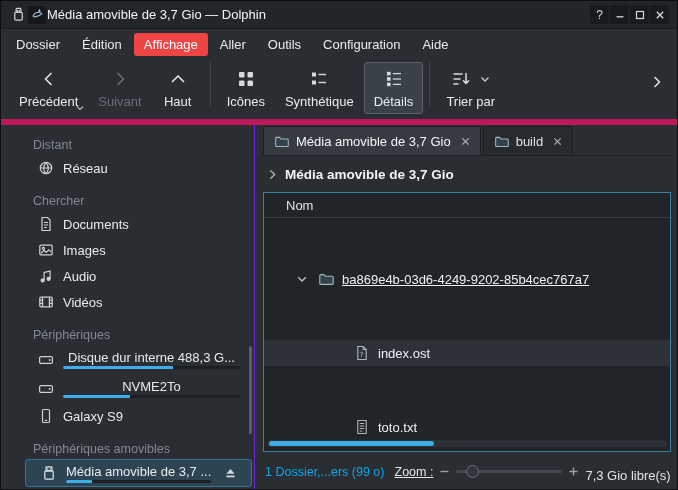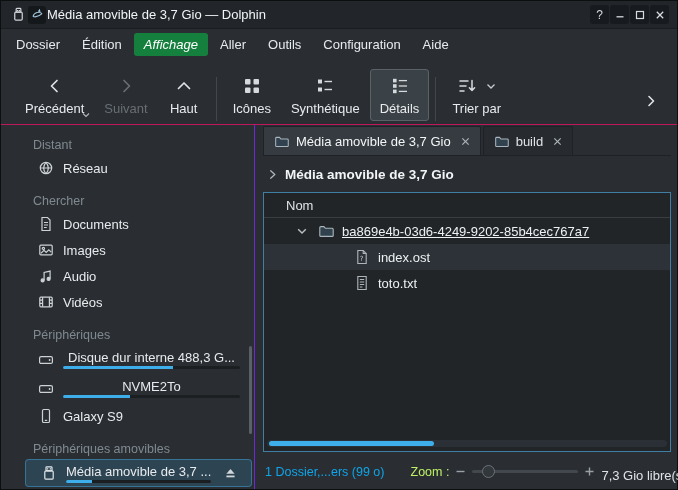--- a/index.html
+++ b/index.html
@@ -17,25 +17,25 @@
     display:flex; align-items:center; gap:1px; padding:0 8px; }
   .tb-icon { width:18px; height:18px; display:flex; align-items:center; justify-content:center; flex:none; }
   .tb-icon.chip { background:#15181b; border-radius:3px; }
   .tb-title { flex:1; color:#f2f4f6; font-size:13px; white-space:nowrap; overflow:hidden; }
   .winbtn { width:19px; height:19px; flex:none; border-radius:3px; background:#171a1e;
     display:flex; align-items:center; justify-content:center; color:#d8dbde; font-size:12px; }
 
   
   .menubar { height:30px; flex:none; display:flex; align-items:center; padding:0 5px; gap:2px; background:#2a2e33; }
   .menu-item { padding:4px 10px; border-radius:3px; color:#e8ebed; white-space:nowrap; }
-  .menu-item.active { background:#15803d; color:#ffffff;font-style:italic; }
-
-  
-  .toolbar { height:66px; flex:none; display:flex; align-items:flex-end; padding:3px 14px;
-    border-bottom:1px solid #be185d; background:#2a2e33; }
+  .menu-item.active { background:#ef4444; color:#ffffff; }
+
+  
+  .toolbar { height:66px; flex:none; display:flex; align-items:flex-start; padding:3px 8px;
+    border-bottom:6px solid #be185d; background:#2a2e33; }
   .tbtn { position:relative; display:flex; flex-direction:column; align-items:center; justify-content:center;
     gap:5px; padding:6px 9px 4px; min-width:52px; border-radius:3px; border:1px solid transparent; }
   .tbtn .tlabel { font-size:13px; color:#e8ebed; white-space:nowrap; }
   .tbtn.disabled .tlabel { color:#686e74; }
   .tbtn.checked { background:#3a4147; border-color:#5a6268; }
   .ticonrow { display:flex; align-items:center; gap:9px; height:20px; }
   .tsep { width:1px; height:44px; background:#41474d; margin:0 6px; flex:none; }
   .tspacer { flex:1; }
   .tcaret { position:absolute; right:3px; bottom:2px; }
   .toverflow { width:24px; height:40px; display:flex; align-items:center; justify-content:center; }
@@ -71,40 +71,40 @@
   .tab.active { background:#353b41; color:#f4f6f8; }
   .tab-label { white-space:nowrap; font-size:13px; }
   .tclose { display:flex; margin-left:3px; }
 
   
   .breadcrumb { height:36px; flex:none; display:flex; align-items:center; gap:7px; padding:0 4px; }
   .bc-text { font-weight:bold; font-size:13.5px; color:#f2f4f6; white-space:nowrap; }
 
   
   .view { flex:1; min-height:0; position:relative; display:flex; flex-direction:column;
-    border:1px solid #3e7fa3; background:#212528; }
+    border:1px solid #3e7fa3; background:#212528;gap:48px; }
   .view-header { height:25px; flex:none; display:flex; align-items:center; padding-left:22px;
     border-bottom:1px solid #383d42; color:#dfe3e6; font-size:13px; }
   .frow { height:26px; flex:none; display:flex; align-items:center; gap:8px; }
   .frow.d0 { padding-left:30px; }
   .frow.d1 { padding-left:90px; }
   .frow.current { background:#2c3237; }
   .expander { width:16px; flex:none; display:flex; justify-content:center; }
   .ficon { width:16px; flex:none; display:flex; }
   .fname { font-size:13px; color:#eef1f3; white-space:nowrap;text-align:right; }
   .fname.link { text-decoration:underline; }
   .hscroll { position:absolute; left:3px; right:3px; bottom:4px; height:7px;
     border-radius:3.5px; background:#2b3036; }
   .hthumb { position:absolute; left:2px; top:1px; width:165px; height:5px;
     border-radius:2.5px; background:#3daee9; }
 
   
   .statusbar { height:37px; flex:none; display:flex; align-items:center; gap:6px; padding:2px 2px 0; }
   .sb-summary { font-size:12.5px; color:#0ea5e9; white-space:nowrap; }
-  .zoom-label { font-size:12.5px; color:#bef264; margin-left:20px; white-space:nowrap; }
+  .zoom-label { font-size:12.5px; color:#e5e5e5; margin-left:4px; white-space:nowrap;text-decoration:underline; }
   .zbtn { display:flex; flex:none; }
   .slider { position:relative; width:106px; height:17px; flex:none; }
   .strack { position:absolute; left:0; right:0; top:7px; height:3px; background:#42484e; border-radius:1.5px; }
   .shandle { position:absolute; left:10px; top:2px; width:13px; height:13px; border-radius:50%;
     background:#32373c; border:1px solid #6a7177; }
   .free-space { margin-left:auto; font-size:13px; color:#dfe3e6; white-space:nowrap; padding-right:4px;margin-top:8px; }
 </style>
 </head>
 <body>
 

